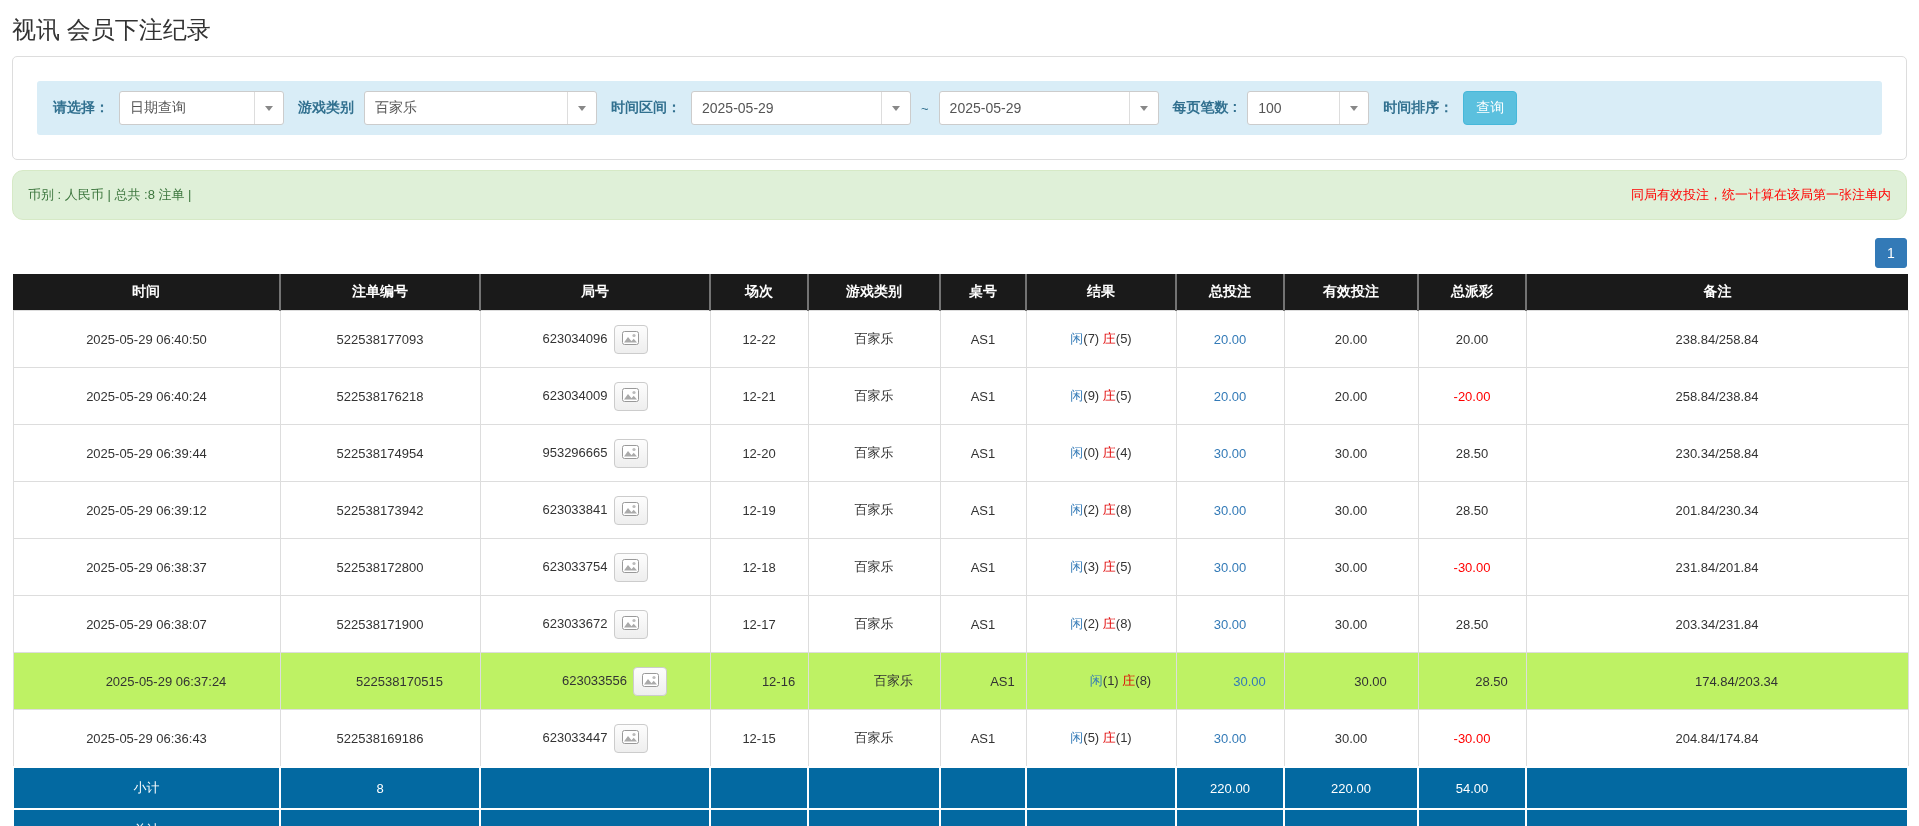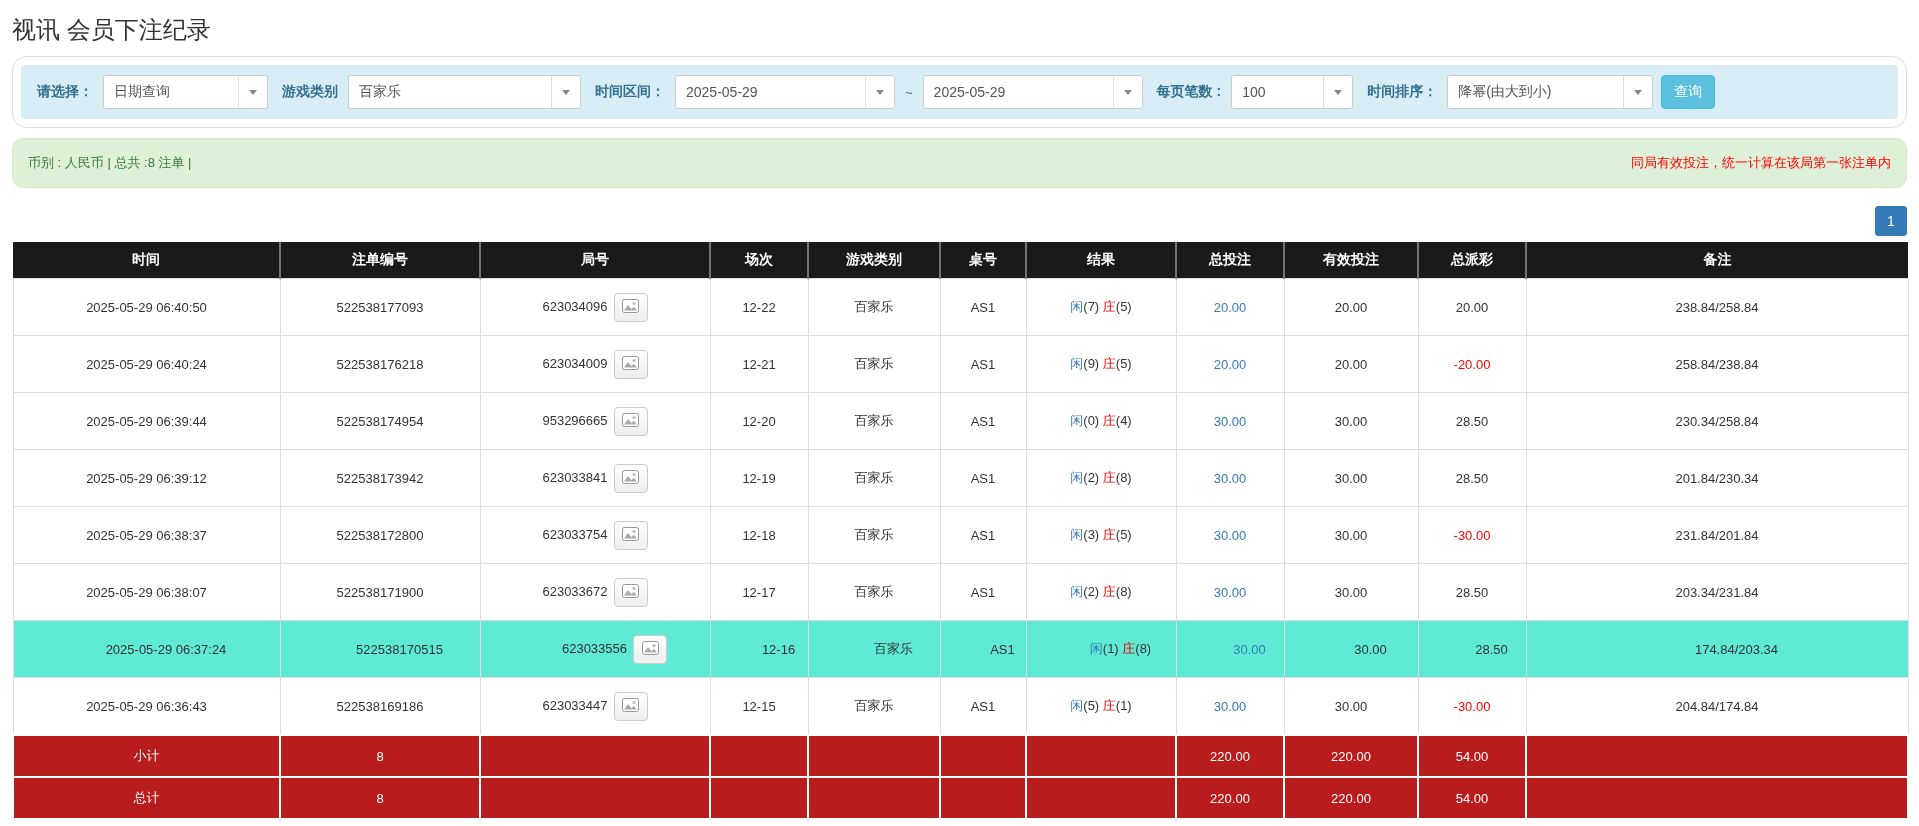--- a/index.html
+++ b/index.html
@@ -1,19 +1,19 @@
 <!DOCTYPE html>
 <html><head>
 <meta charset="utf-8">
 <style>
   html,body{margin:0;padding:0;width:1919px;height:826px;overflow:hidden;background:#fff;
     font-family:"Liberation Sans","DejaVu Sans",sans-serif;color:#333;}
   .page-title{margin:14px 12px 10px;font-size:24px;font-weight:500;color:#333;}
   
-  .filter-panel{margin:8px 12px;border:1px solid #ddd;border-radius:15px;background:#fff;padding:8px;}
+  .filter-panel{margin:8px 12px;border:1px solid #ddd;border-radius:5px;background:#fff;padding:24px;}
   .filter-bar{background:#d9edf7;border-radius:3px;padding:10px;display:flex;align-items:center;gap:8px;}
   .flabel{color:#31708f;font-weight:bold;font-size:14px;white-space:nowrap;margin:0 2px 0 6px;}
   .tilde{color:#31708f;font-size:13px;margin:0 2px;}
   .sel{background:#fff;border:1px solid #ccc;border-radius:3px;height:34px;display:flex;align-items:center;
     justify-content:space-between;font-size:14px;color:#555;cursor:pointer;box-sizing:border-box;gap:16px;}
   .sel .val{padding:0 10px;white-space:nowrap;overflow:hidden;}
   .sel .caret-box{width:28px;align-self:stretch;border-left:1px solid #ddd;display:flex;align-items:center;justify-content:center;}
   .caret{width:0;height:0;border-left:4px solid transparent;border-right:4px solid transparent;border-top:5px solid #888;}
   .w-query{width:165px}.w-game{width:233px}.w-date{width:220px}.w-size{width:122px}.w-sort{width:206px}
   .search-btn{height:34px;padding:0 12px;background:#5bc0de;border:1px solid #46b8da;border-radius:4px;
@@ -26,22 +26,22 @@
   
   .pagination-top{margin:18px 12px 8px;text-align:right;height:28px;}
   .page-btn{display:inline-block;min-width:18px;padding:0 6px;height:28px;line-height:28px;background:#337ab7;
     border:1px solid #337ab7;border-radius:3px;color:#fff;text-align:center;font-size:14px;cursor:pointer;}
   
   table.records{margin:6px 12px 0;width:1895px;border-collapse:collapse;table-layout:fixed;
     font-size:13px;text-align:center;}
   thead th{background:#1a1a1a;color:#fff;height:34px;font-size:14px;font-weight:bold;border-left:2px solid #737373;}
   thead th:first-child{border-left:none;}
   tbody td{border:1px solid #ddd;height:54px;color:#333;background:#fff;}
-  tbody tr.highlight td{background:#5eead4;padding-left:40px;}
-  tfoot td{background:#b91c1c;color:#fff;height:38px;border:2px solid #fff;font-size:13px;}
+  tbody tr.highlight td{background:#bef264;padding-left:40px;}
+  tfoot td{background:#0369a1;color:#fff;height:38px;border:2px solid #fff;font-size:13px;}
   .bet-link{color:#337ab7;text-decoration:none;cursor:pointer;}
   .res-p{color:#337ab7;}
   .res-b{color:#e00000;}
   .neg{color:#f00;}
   .round-btn{display:inline-flex;align-items:center;justify-content:center;width:32px;height:27px;
     margin-left:6px;background:linear-gradient(#fdfdfd,#eee);border:1px solid #ccc;border-radius:4px;
     vertical-align:middle;cursor:pointer;}
 </style>
 </head>
 <body>
@@ -79,26 +79,20 @@
         </span>
     </div>
     <span class="flabel">每页笔数 :</span>
     <div class="sel w-size">
       <span class="val">100</span>
       <span class="caret-box">
           <span class="caret"></span>
         </span>
     </div>
     <span class="flabel">时间排序：</span>
-    <div class="sel w-sort">
-      <span class="val">降幂(由大到小)</span>
-      <span class="caret-box">
-          <span class="caret"></span>
-        </span>
-    </div>
     <button class="search-btn">查询</button>
   </div>
 </div>
 
 <div class="summary-bar">
   <span class="summary-left">币别 : 人民币 | 总共 :8 注单 |</span>
   <span class="summary-right">同局有效投注，统一计算在该局第一张注单内</span>
 </div>
 
 <div class="pagination-top">

